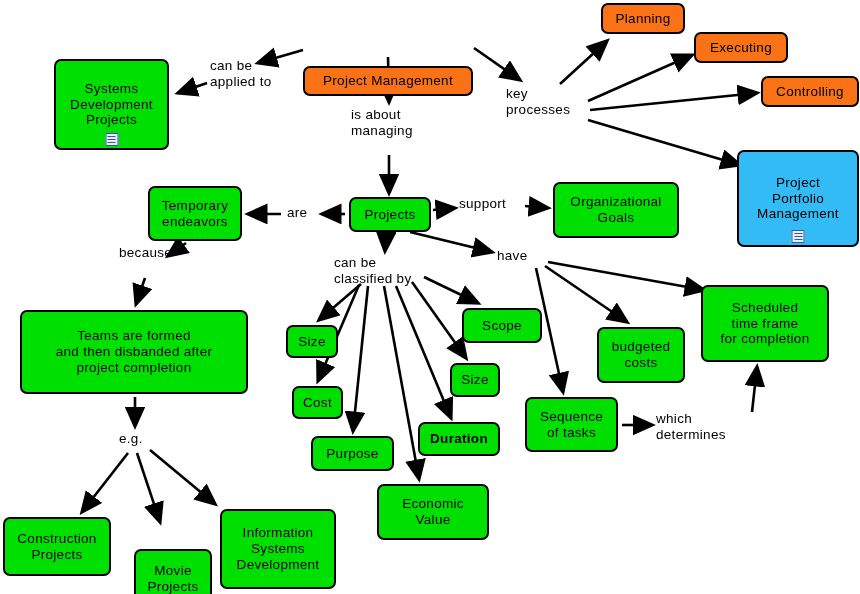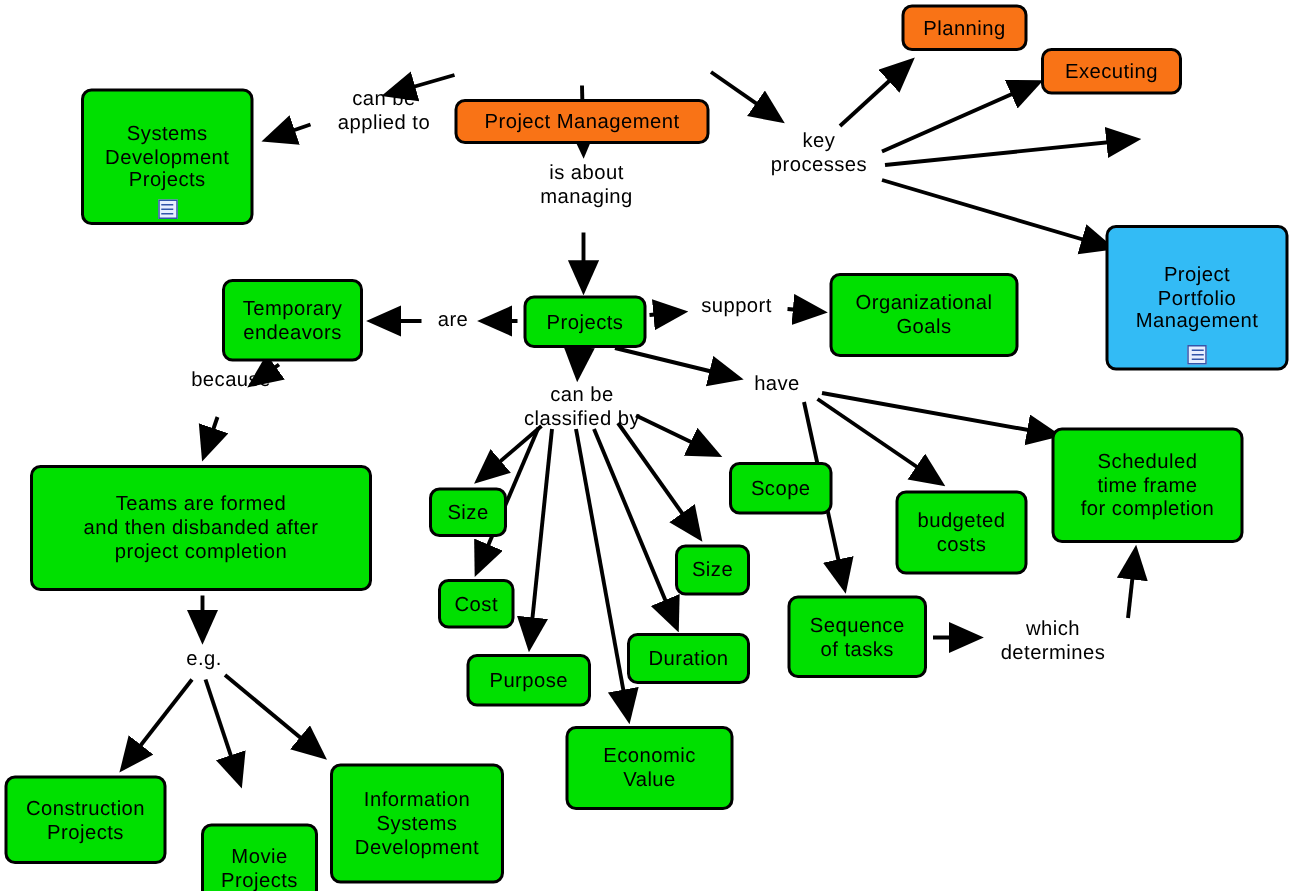--- a/index.html
+++ b/index.html
@@ -61,21 +61,20 @@
     display: block;
     margin: 2px 1.5px;
     height: 1px;
     background: #3355aa;
     box-shadow: 0 3px 0 #3355aa, 0 6px 0 #3355aa;
   }
   .elabel {
     position: absolute;
     font-size: 13.5px;
     color: #000000;
-    text-align: center;
     white-space: pre-line;
     line-height: 1.2;
     letter-spacing: 0.3px;
   }
 </style>
 </head>
 <body>
 
 <div id="canvas">
 
@@ -149,20 +148,23 @@
   </div>
 
   <div class="node yellow" style="left:601px;top:3px;width:84px;height:31px;">
     <span class="lbl">Planning</span>
   </div>
 
   <div class="node yellow" style="left:694px;top:32px;width:94px;height:31px;">
     <span class="lbl">Executing</span>
   </div>
 
+  <div class="node yellow" style="left:761px;top:76px;width:98px;height:31px;">
+    <span class="lbl">Controlling</span>
+  </div>
 
   <div class="node cyan" style="left:737px;top:150px;width:122px;height:97px;">
     <span class="lbl">Project
 Portfolio
 Management</span>
     <span class="doc-icon">
         <i></i>
       </span>
   </div>
 
@@ -196,29 +198,29 @@
 
   <div class="node green" style="left:311px;top:436px;width:83px;height:35px;">
     <span class="lbl">Purpose</span>
   </div>
 
   <div class="node green" style="left:377px;top:484px;width:112px;height:56px;">
     <span class="lbl">Economic
 Value</span>
   </div>
 
-  <div class="node green" style="left:418px;top:422px;width:82px;height:34px;">
+  <div class="node green" style="left:418px;top:422px;width:82px;height:34px;font-weight:bold;">
     <span class="lbl">Duration</span>
   </div>
 
   <div class="node green" style="left:450px;top:363px;width:50px;height:34px;">
     <span class="lbl">Size</span>
   </div>
 
-  <div class="node green" style="left:486px;top:308px;width:69px;height:35px;">
+  <div class="node green" style="left:462px;top:308px;width:80px;height:35px;">
     <span class="lbl">Scope</span>
   </div>
 
   <div class="node green" style="left:525px;top:397px;width:93px;height:55px;">
     <span class="lbl">Sequence
 of  tasks</span>
   </div>
 
   <div class="node green" style="left:597px;top:327px;width:88px;height:56px;">
     <span class="lbl">budgeted

